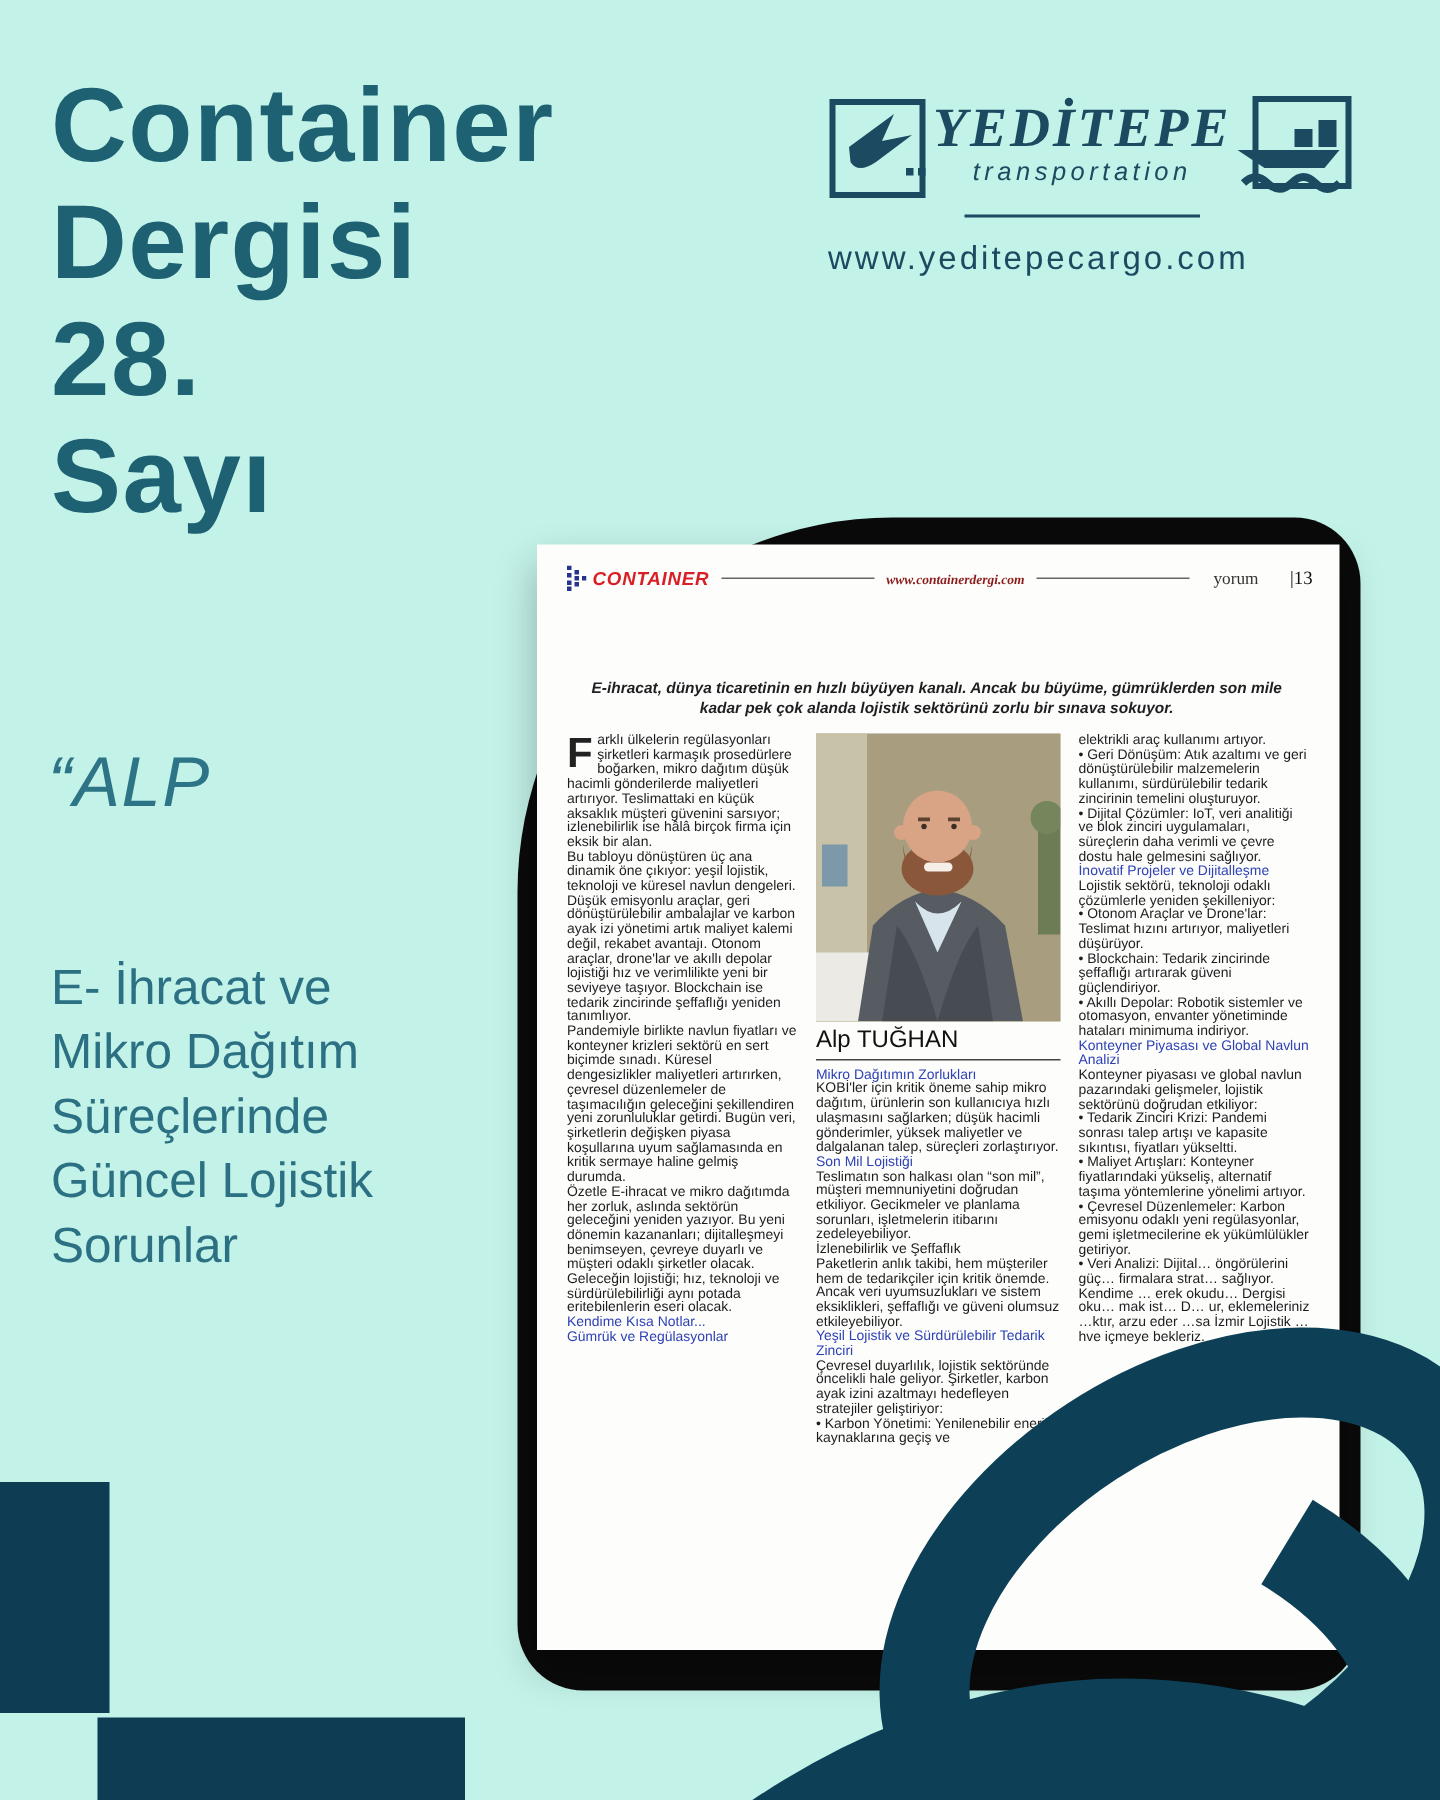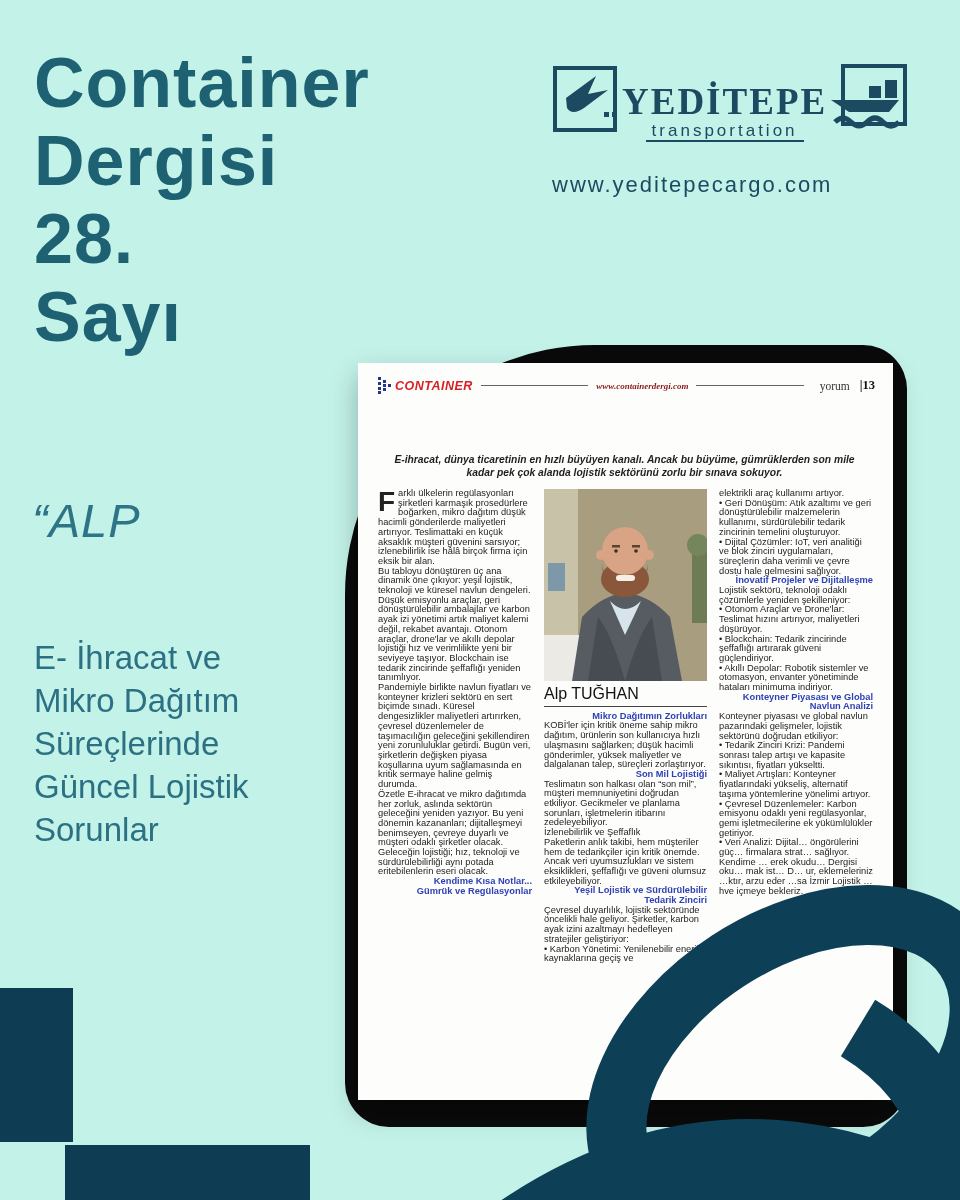--- a/index.html
+++ b/index.html
@@ -17,54 +17,54 @@
     position:absolute;left:32px;top:492px;
     color:#2d7486;font-style:italic;font-weight:500;font-size:47px;line-height:57px;letter-spacing:1px;
   }
   .topic{
     position:absolute;left:34px;top:636px;
     color:#2c7183;font-size:33px;line-height:43px;
   }
   
   .brand{position:absolute;left:552px;top:60px;width:360px;}
   .brand-row{display:flex;align-items:flex-start;}
-  .brand-mid{display:flex;flex-direction:column;align-items:center;margin:16px 2px;}
+  .brand-mid{display:flex;flex-direction:column;align-items:center;margin:0 2px;font-style:italic;}
   .brand-name{color:#1c4a61;font-weight:bold;font-size:37px;letter-spacing:2px;line-height:40px;margin-top:6px;font-family:"Liberation Serif",serif;}
-  .brand-tagline{color:#1c4a61;font-size:17px;letter-spacing:3px;line-height:18px;border-bottom:2px solid #1c4a61;padding:0 6px 0 6px;}
+  .brand-tagline{color:#1c4a61;font-size:17px;letter-spacing:3px;line-height:18px;border-bottom:2px solid #1c4a61;padding:0 6px 19px 6px;}
   .brand-site{color:#1c4a61;font-size:22px;letter-spacing:2px;margin-top:14px;}
   
   .deco-rect-v{position:absolute;left:0;top:988px;width:73px;height:154px;background:#0d3c53;}
   .deco-rect-h{position:absolute;left:65px;top:1145px;width:245px;height:55px;background:#0d3c53;}
   
   .tablet{
     position:absolute;left:345px;top:345px;width:562px;height:782px;
     background:#0a0a0b;border-radius:250px 44px 44px 44px;z-index:3;
   }
   .mag{
     position:absolute;left:358px;top:363px;width:535px;height:737px;
     background:#fdfdfb;box-shadow:0 12px 26px rgba(0,0,0,.28);z-index:4;
   }
   .masthead{position:absolute;top:14px;left:20px;right:18px;display:flex;align-items:center;}
   .m-logo{color:#d81f26;font-weight:bold;font-style:italic;font-size:12.5px;letter-spacing:.5px;margin-left:4px;}
   .m-rule{flex:1;height:1px;background:#666;margin:0 8px;}
   .m-site{color:#8b1a1a;font-family:"Liberation Serif",serif;font-style:italic;font-weight:bold;font-size:9px;white-space:nowrap;}
   .m-section{color:#333;font-family:"Liberation Serif",serif;font-size:11.5px;margin-left:8px;}
-  .m-pageno{color:#111;font-family:"Liberation Serif",serif;font-size:12.5px;margin-left:10px;font-weight:bold;}
+  .m-pageno{color:#111;font-family:"Liberation Serif",serif;font-size:12.5px;margin-left:21px;}
   .headline{
     position:absolute;top:34px;left:8px;right:8px;text-align:center;
     color:#252f6a;font-weight:bold;font-size:19.5px;line-height:25px;letter-spacing:.2px;
   }
   .standfirst{
     position:absolute;top:90px;left:28px;right:30px;text-align:center;
     color:#1f1f22;font-style:italic;font-weight:bold;font-size:10.3px;line-height:13px;
   }
   .cols{position:absolute;top:126px;left:20px;right:20px;bottom:10px;display:flex;gap:12px;}
   .col{width:163.6px;color:#1d1d1f;font-size:9.3px;line-height:9.7px;}
   .blk{margin:0;}
-  .blk.heading{color:#2e41b5;font-weight:bold;text-align:right;}
+  .blk.heading{color:#2e41b5;font-weight:normal;}
   .dropcap{float:left;font-size:28px;line-height:24px;font-weight:bold;padding:1px 3px 0 0;color:#222;}
   .photo-box{width:163px;height:192px;overflow:hidden;background:#a89d7e;}
   .photo-caption{font-weight:normal;font-size:16px;color:#111;margin:8px 0 0 0;}
   .caption-rule{border:none;border-top:1px solid #444;margin:7px 0 5px 0;}
   
   .ribbon{position:absolute;left:0;top:0;width:960px;height:1200px;z-index:6;pointer-events:none;}
   .icon-svg{display:block;}
 </style>
 </head>
 <body>

